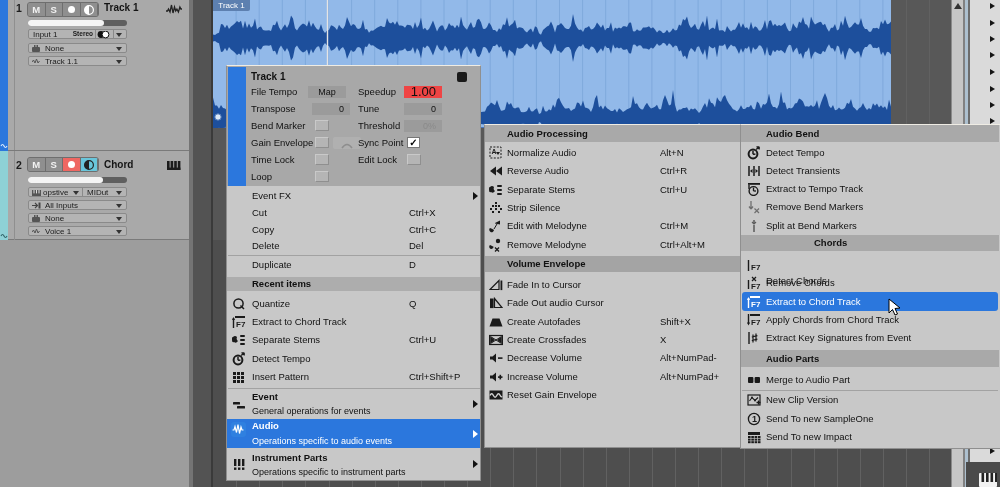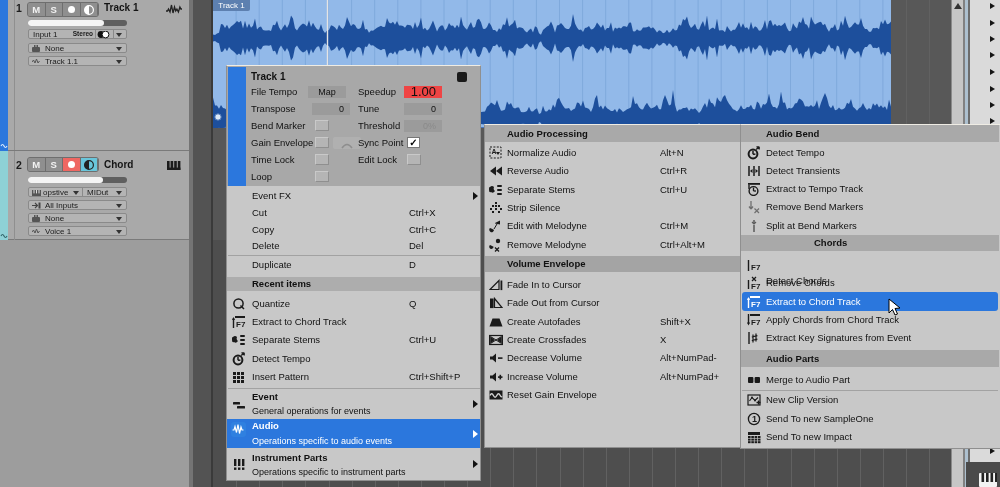--- a/index.html
+++ b/index.html
@@ -411,21 +411,21 @@
       <div style="position:absolute;left:22px;top:131.5px;line-height:14px;font-size:9.5px;font-weight:700;color:#111;white-space:nowrap;">Volume Envelope</div>
       <svg style="position:absolute;left:4px;top:153px" width="14" height="14" viewBox="0 0 14 14">
         <path d="M1 11.5 L10 2.5 L10 11.5 Z" fill="none" stroke="#1a1a1a" stroke-width="1.2"></path>
         <rect x="11.5" y="2.5" width="1.8" height="9.6" fill="#1a1a1a"></rect>
       </svg>
       <div style="position:absolute;left:22px;top:153px;line-height:14px;font-size:9.5px;font-weight:400;color:#111;white-space:nowrap;">Fade In to Cursor</div>
       <svg style="position:absolute;left:4px;top:171.3px" width="14" height="14" viewBox="0 0 14 14">
         <rect x="1" y="2.5" width="3.6" height="9.6" fill="#1a1a1a"></rect>
         <path d="M5.5 2.5 L13 11.5 L5.5 11.5 Z" fill="none" stroke="#1a1a1a" stroke-width="1.2"></path>
       </svg>
-      <div style="position:absolute;left:22px;top:171.3px;line-height:14px;font-size:9.5px;font-weight:400;color:#111;white-space:nowrap;">Fade Out from Cursor</div>
+      <div style="position:absolute;left:22px;top:171.3px;line-height:14px;font-size:9.5px;font-weight:400;color:#111;white-space:nowrap;">Fade Out audio Cursor</div>
       <svg style="position:absolute;left:4px;top:189.6px" width="14" height="14" viewBox="0 0 14 14">
         <path d="M0.5 11.5 L3.5 3.5 L10.5 3.5 L13.5 11.5 Z" fill="#1a1a1a"></path>
       </svg>
       <div style="position:absolute;left:22px;top:189.6px;line-height:14px;font-size:9.5px;font-weight:400;color:#111;white-space:nowrap;">Create Autofades</div>
       <div style="position:absolute;left:175px;top:189.6px;line-height:14px;font-size:9.5px;font-weight:400;color:#111;white-space:nowrap;">Shift+X</div>
       <svg style="position:absolute;left:4px;top:207.9px" width="14" height="14" viewBox="0 0 14 14">
         <rect x="0.5" y="2.5" width="13" height="9" fill="none" stroke="#1a1a1a" stroke-width="1.2"></rect>
         <path d="M1.2 3.2 L5.8 7 L1.2 10.8 Z M12.8 3.2 L8.2 7 L12.8 10.8 Z" fill="#1a1a1a"></path>
         <path d="M1.5 3.5 l11 7 M12.5 3.5 l-11 7" stroke="#1a1a1a" stroke-width="1"></path>
       </svg>

